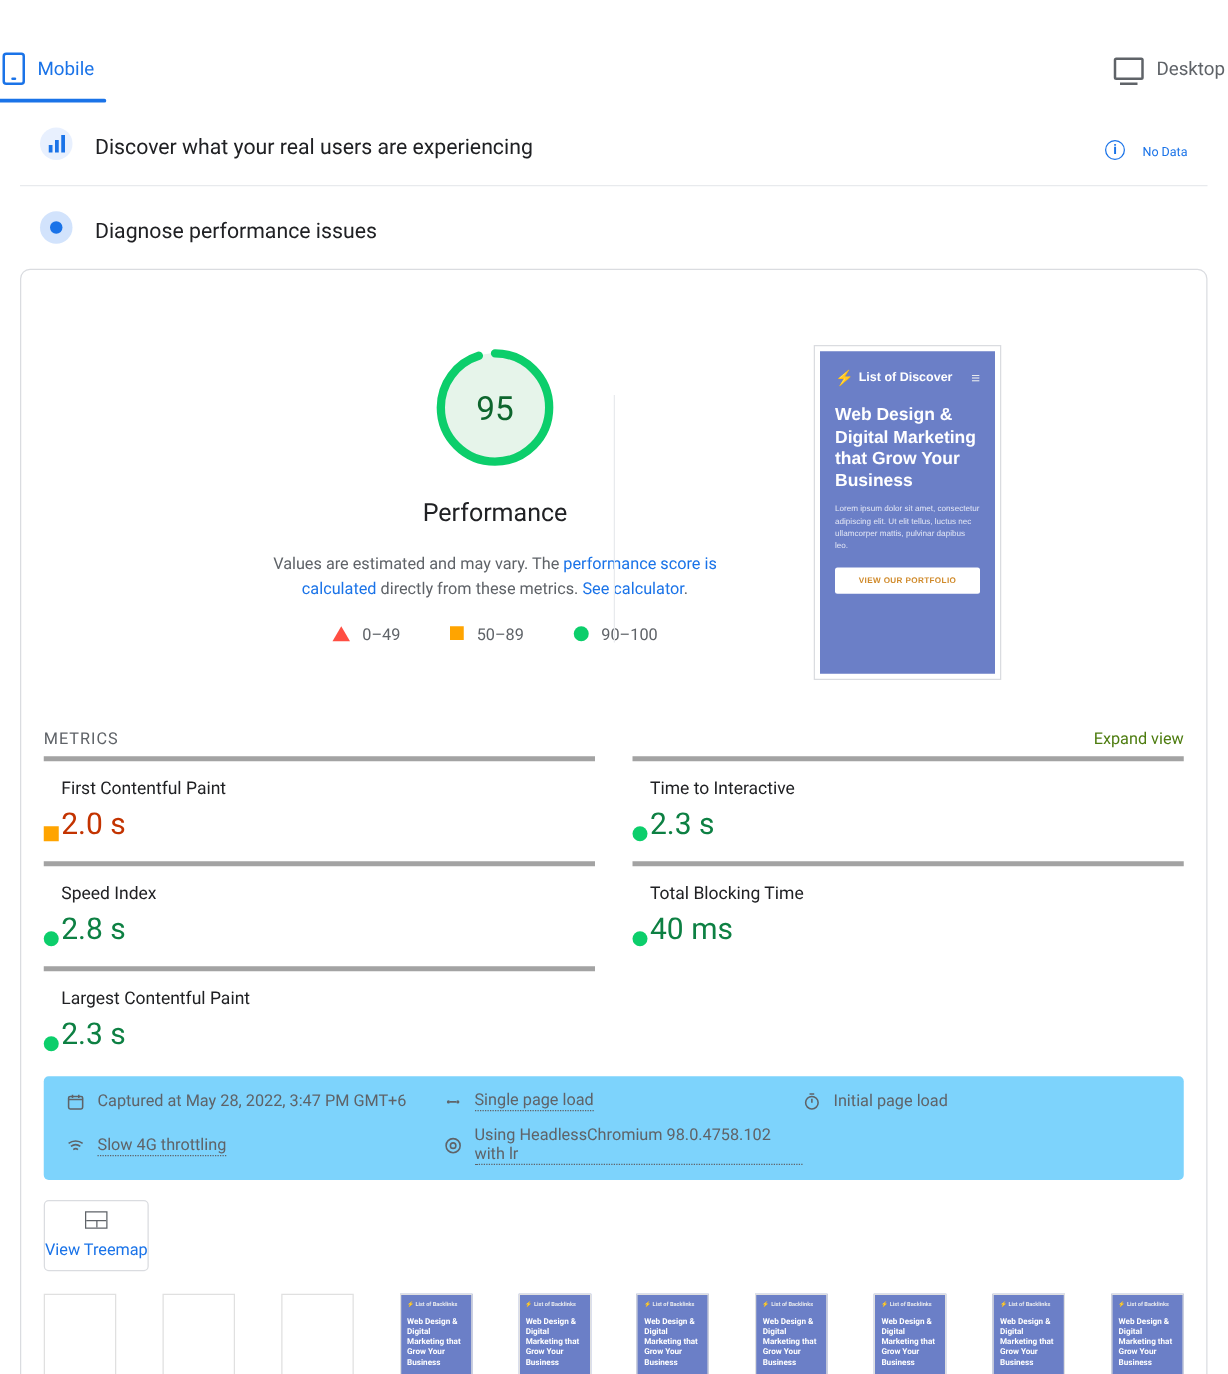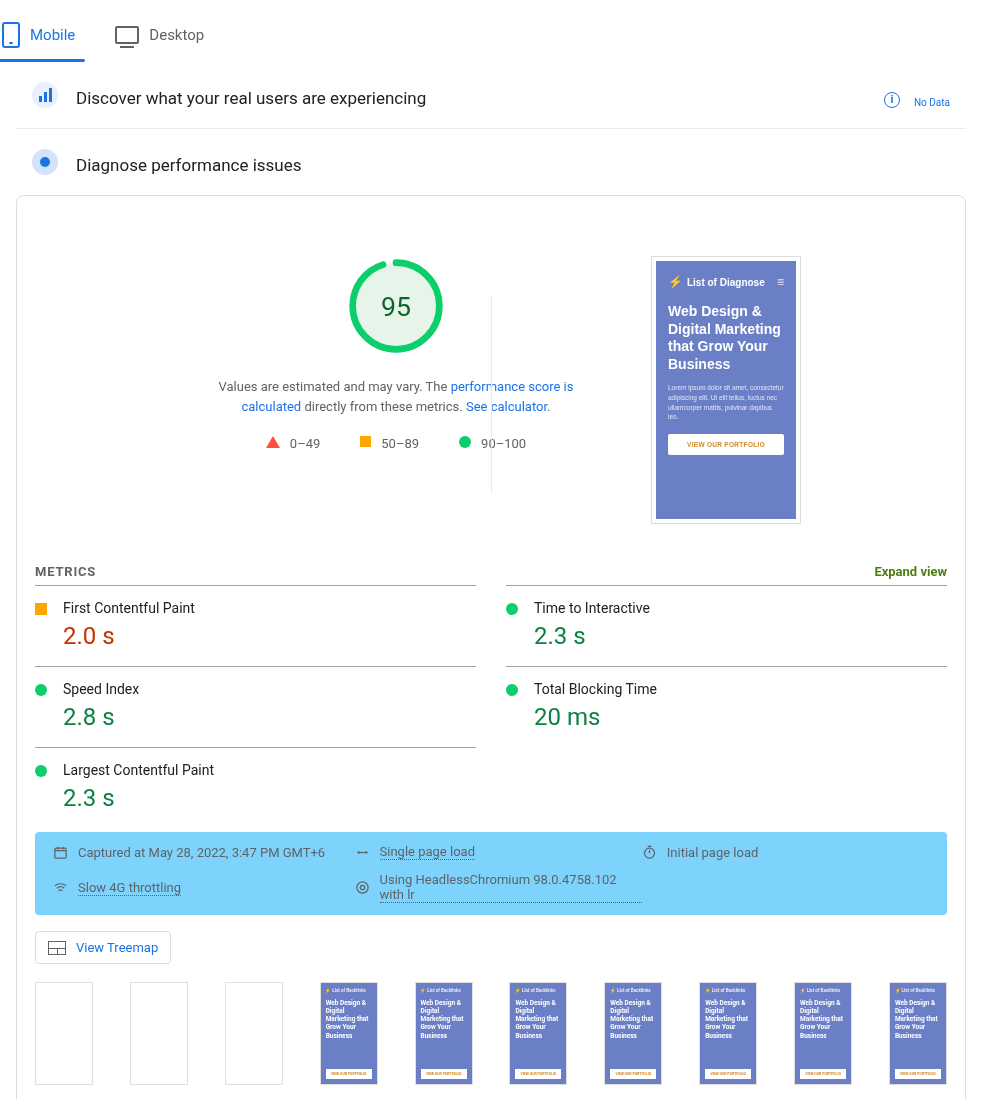--- a/index.html
+++ b/index.html
@@ -4,21 +4,21 @@
 <style>
   * { box-sizing: border-box; margin: 0; padding: 0; }
   body {
     font-family: Roboto, Arial, sans-serif;
     font-size: 14px;
     color: #202124;
     background: #fff;
     width: 982px;
   }
   
-  .tabs { display: flex; justify-content: flex-start; gap: 36px; padding-top: 16px; }
+  .tabs { display: flex; justify-content: space-between; gap: 36px; padding-top: 36px; }
   .tab { display: flex; align-items: center; gap: 10px; padding: 6px 2px 14px; cursor: pointer; font-size: 15px; color: #5f6368; position: relative; }
   .tab.active { color: #1a73e8; }
   .tab.active::after { content:""; position:absolute; bottom:0; left:-8px; right:-8px; height:3px; background:#1a73e8; border-radius: 2px; }
   .device-icon { width: 18px; height: 26px; border: 2px solid currentColor; border-radius: 3px; position: relative; }
   .device-icon.mobile::after { content:""; position:absolute; bottom:2px; left:50%; transform:translateX(-50%); width:4px; height:2px; background: currentColor; border-radius:1px; }
   .device-icon.desktop { width: 24px; height: 18px; border-radius: 2px; }
   .device-icon.desktop::after { content:""; position:absolute; bottom:-6px; left:50%; transform:translateX(-50%); width:14px; height:4px; border-bottom:2px solid currentColor; }
 
   
   .section-row { display:flex; align-items:flex-end; padding: 20px 16px; border-bottom:1px solid #e8eaed; margin: 0 16px; }
@@ -58,40 +58,40 @@
   .preview { width:150px; border:1px solid #dadce0; padding:4px; }
   .preview-inner { background:#6b7fc7; color:#fff; height:258px; padding:14px 12px; position:relative; font-family: Arial, sans-serif;}
   .preview-header { font-size:10px; font-weight:bold; display:flex; align-items:center; gap:4px; margin-bottom: 14px;}
   .bolt { font-size:12px; }
   .hamb { margin-left:auto; font-size:12px; color:#e8eaed;}
   .preview-title { font-size:14px; font-weight:700; line-height:1.25; margin-bottom:10px;}
   .preview-body { font-size:6.5px; line-height:1.5; color:#e2e6f5; margin-bottom:12px;}
   .preview-btn { background:#fff; color:#d08a2a; font-size:6.5px; font-weight:bold; text-align:center; padding:7px 0; border-radius:2px; letter-spacing:0.3px;}
 
   
-  .metrics-header { display:flex; align-items:center; font-size:13px; color:#5f6368; letter-spacing:0.8px; margin-bottom:6px;font-weight:bold; }
+  .metrics-header { display:flex; align-items:center; font-size:13px; color:#5f6368; letter-spacing:0.8px; margin-bottom:6px; }
   .metrics-header .expand { margin-left:auto; color:#4d7c0f; font-size:13px; letter-spacing:0; cursor:pointer;}
   .metrics-grid { display:grid; grid-template-columns:1fr 1fr; column-gap:30px; }
-  .metric { border-top:1px solid #a3a3a3; padding:14px 0 16px; display:flex; gap:16px;}
+  .metric { border-top:4px solid #a3a3a3; padding:14px 0 16px; display:flex; gap:2px;align-items:flex-end;}
   .metric .dot { width:12px; height:12px; margin-top:3px; flex-shrink:0;}
   .dot.square { background:#ffa400; }
   .dot.circle { background:#0cce6b; border-radius:50%;}
   .metric-name { font-size:14px; color:#202124; margin-bottom:6px;}
   .metric-value { font-size:24px; }
   .metric-value.orange { color:#c33300; }
   .metric-value.green { color:#0d8043; }
 
   
   .info-bar { background:#7dd3fc; border-radius:4px; padding:12px 18px; margin-top:4px; display:grid; grid-template-columns: 1.05fr 1fr 1fr; row-gap:12px; font-size:13px; color:#5f6368;}
   .info-item { display:flex; align-items:center; gap:10px;}
   .ii { width:15px; height:15px; flex-shrink:0; color:#5f6368;}
   .dotted { border-bottom:1px dotted #5f6368;}
 
   
-  .treemap-btn { display:inline-flex; align-items:center; gap:10px; border:1px solid #dadce0; border-radius:4px; padding:8px 12px; margin-top:16px; cursor:pointer; font-size:13px; color:#1a73e8;}
+  .treemap-btn { display:inline-flex; align-items:center; gap:10px; border:1px solid #dadce0; border-radius:4px; padding:8px 0; margin-top:16px; cursor:pointer; font-size:13px; color:#1a73e8;flex-direction:column;}
   .treemap-icon { width:18px; height:14px; border:1.5px solid #5f6368; position:relative;}
   .treemap-icon::before { content:""; position:absolute; left:0; right:0; top:50%; height:0; border-top:1.5px solid #5f6368;}
   .treemap-icon::after { content:""; position:absolute; top:50%; bottom:0; left:50%; width:0; border-left:1.5px solid #5f6368;}
 
   
   .filmstrip { display:flex; justify-content:space-between; margin-top:18px;}
   .frame { width:58px; height:103px; border:1px solid #e0e0e0; background:#fff;}
   .frame.filled { background:#6b7fc7; padding:5px 5px; color:#fff; font-size:5px; display:flex; flex-direction:column;}
   .frame.filled .fh { font-size:4.5px; font-weight:bold; color:#e8eaed; margin-bottom:6px;}
   .frame.filled .ft { font-size:6.5px; font-weight:700; line-height:1.25; margin-bottom:auto;}
@@ -135,20 +135,21 @@
 <div class="card">
 
   <div class="top-area">
     <div class="top-divider"></div>
     <div class="score-col">
       <svg class="gauge" viewBox="0 0 120 120">
         <circle class="gauge-bg" cx="60" cy="60" r="52"></circle>
         <circle class="gauge-ring" cx="60" cy="60" r="52" stroke-dasharray="326.7" stroke-dashoffset="16.3" transform="rotate(-90 60 60)"></circle>
         <text class="gauge-text" x="60" y="72" text-anchor="middle">95</text>
       </svg>
+      <span class="score-label">Performance</span>
       <div class="score-desc">
         <span>Values are estimated and may vary. The </span><a href="#">performance score is calculated</a><span> directly from these metrics. </span><a href="#">See calculator</a><span>.</span>
       </div>
       <div class="legend">
         <div class="legend-item">
             <span class="tri"></span>
             <span>0–49</span>
           </div>
         <div class="legend-item">
             <span class="sq"></span>
@@ -158,21 +159,21 @@
             <span class="ci"></span>
             <span>90–100</span>
           </div>
       </div>
     </div>
 
     <div class="preview">
       <div class="preview-inner">
         <div class="preview-header">
             <span class="bolt">⚡</span>
-            <span>List of Diagnose</span>
+            <span>List of Discover</span>
             <span class="hamb">≡</span>
           </div>
         <div class="preview-title">Web Design &amp; Digital Marketing that Grow Your Business</div>
         <div class="preview-body">Lorem ipsum dolor sit amet, consectetur adipiscing elit. Ut elit tellus, luctus nec ullamcorper mattis, pulvinar dapibus leo.</div>
         <div class="preview-btn">VIEW OUR PORTFOLIO</div>
       </div>
     </div>
   </div>
 
   
@@ -199,21 +200,21 @@
       <div class="dot circle"></div>
       <div>
           <div class="metric-name">Speed Index</div>
           <div class="metric-value green">2.8 s</div>
         </div>
     </div>
     <div class="metric">
       <div class="dot circle"></div>
       <div>
           <div class="metric-name">Total Blocking Time</div>
-          <div class="metric-value green">20 ms</div>
+          <div class="metric-value green">40 ms</div>
         </div>
     </div>
     <div class="metric">
       <div class="dot circle"></div>
       <div>
           <div class="metric-name">Largest Contentful Paint</div>
           <div class="metric-value green">2.3 s</div>
         </div>
     </div>
   </div>

